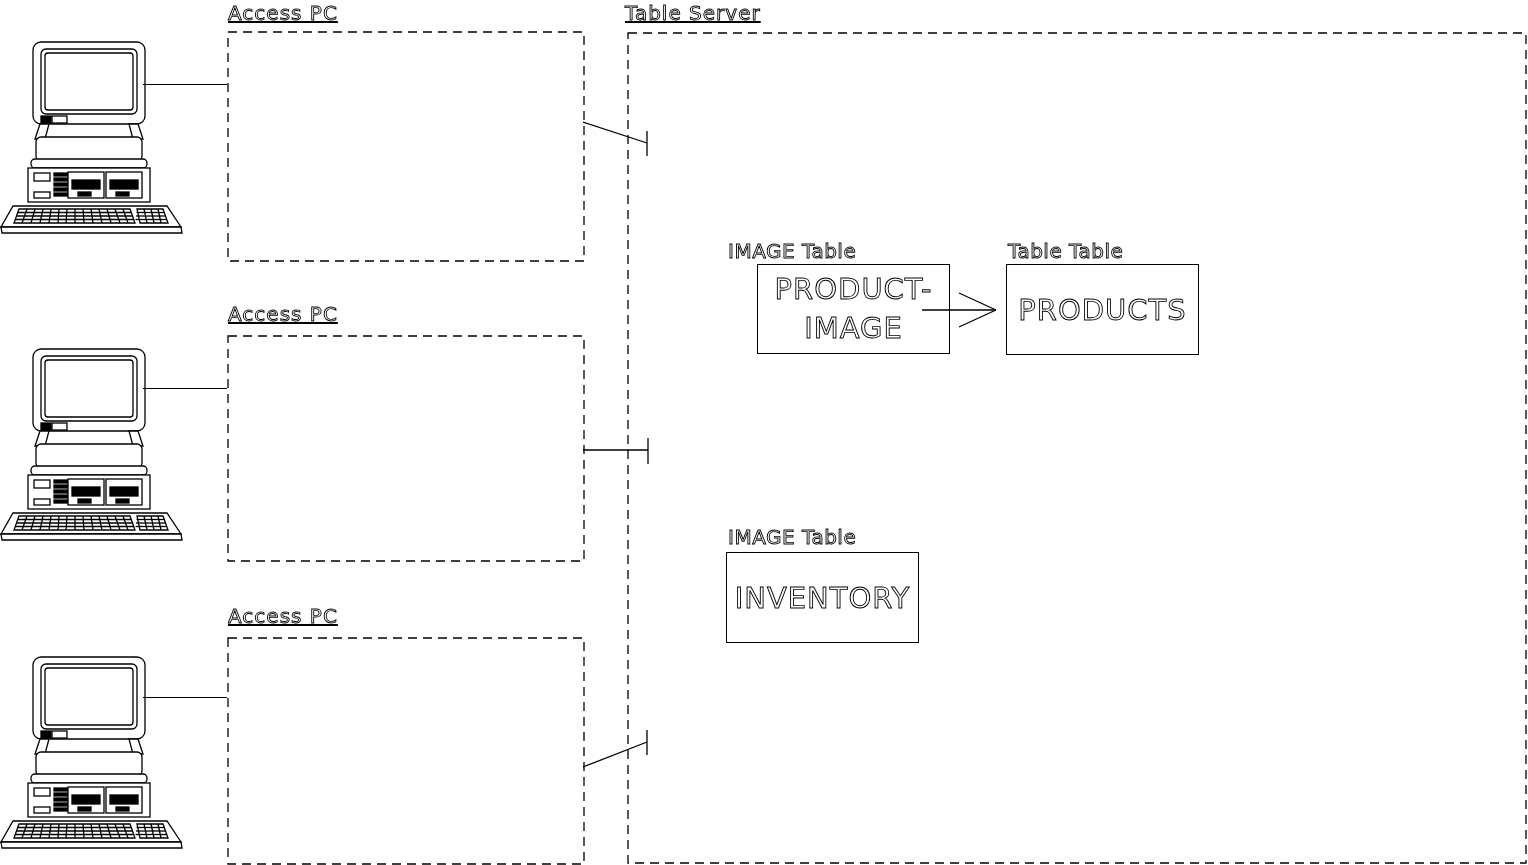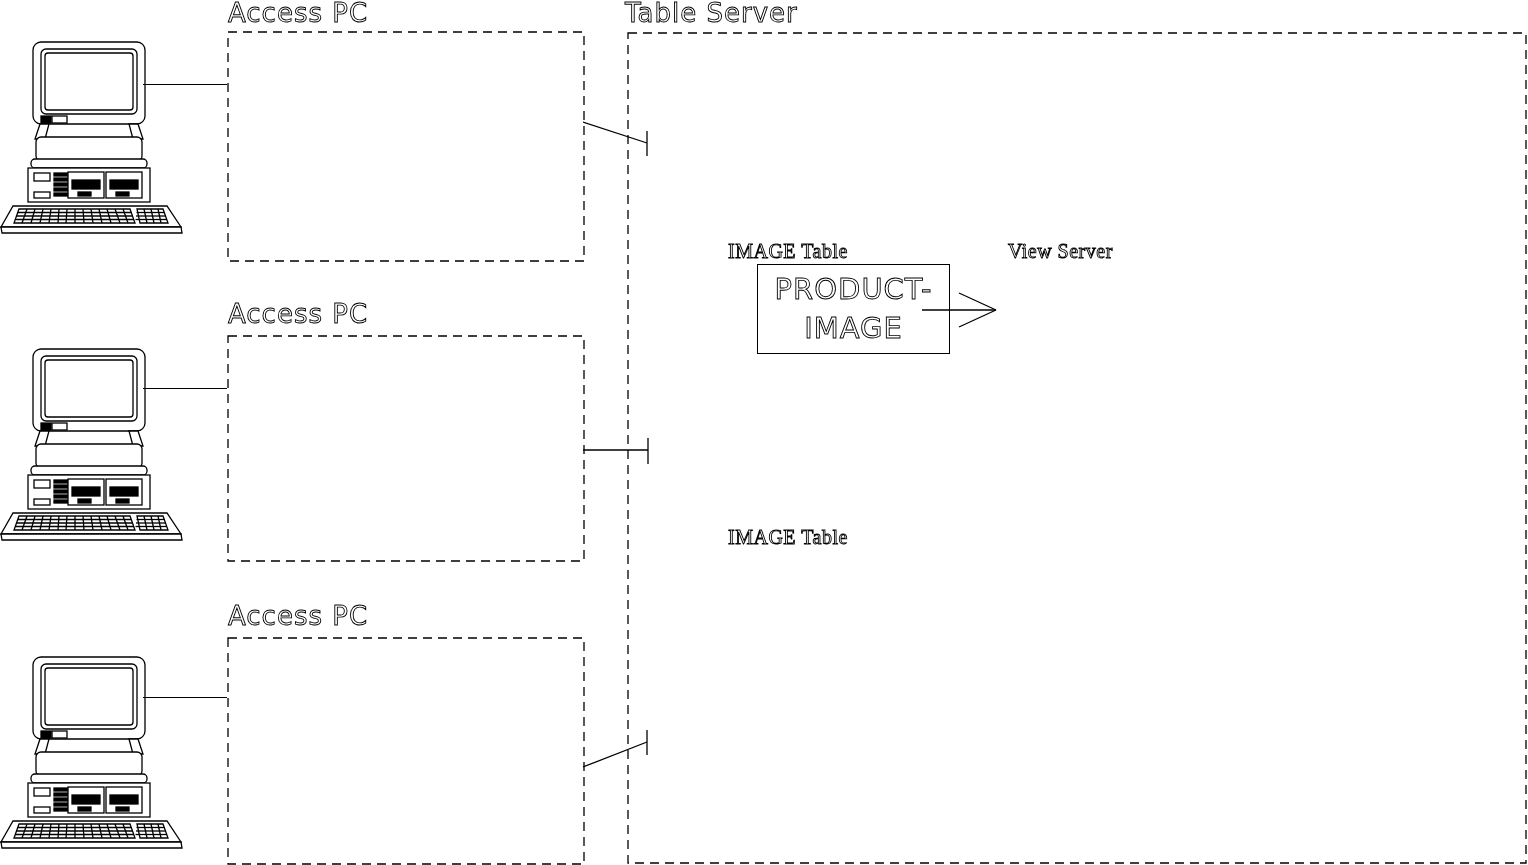--- a/index.html
+++ b/index.html
@@ -11,22 +11,22 @@
     overflow: hidden;
     font-family: "DejaVu Sans", "Liberation Sans", sans-serif;
   }
   .abs { position: absolute; }
 
   
   .cad-text { color: #000; white-space: nowrap; }
   @supports (-webkit-text-stroke: 1px #000) {
     .cad-text { color: #fff; -webkit-text-stroke: 0.9px #000; }
   }
-  .title-label { font-size: 26px; line-height: 26px; letter-spacing: 1px; }
-  .small-label { font-size: 20px; line-height: 22px; letter-spacing: 0.5px; font-family: Liberation Serif, serif; }
+  .title-label { font-size: 20px; line-height: 26px; letter-spacing: 1px; text-decoration: underline; }
+  .small-label { font-size: 20px; line-height: 22px; letter-spacing: 0.5px; }
   .box-text    { font-size: 29px; letter-spacing: 1px; text-align: center; }
 
   .solid-box {
     position: absolute;
     border: 1.4px solid #000;
     background: #fff;
     display: flex;
     flex-direction: column;
     align-items: center;
     justify-content: center;
@@ -154,17 +154,23 @@
     <div class="cad-text box-text" style="line-height:39px">PRODUCT-</div>
     <div class="cad-text box-text" style="line-height:39px">IMAGE</div>
   </div>
 
   <svg class="abs" style="left:921px; top:286px" width="80" height="48">
     <line class="lineart" x1="1" y1="24" x2="75" y2="24"></line>
     <line class="lineart" x1="75" y1="24" x2="38" y2="7"></line>
     <line class="lineart" x1="75" y1="24" x2="38" y2="41"></line>
   </svg>
 
-  <div class="abs cad-text small-label" style="left:1008px; top:240px">View Server</div>
+  <div class="abs cad-text small-label" style="left:1008px; top:240px">Table Table</div>
+  <div class="solid-box" style="left:1006px; top:264px; width:193px; height:91px">
+    <div class="cad-text box-text">PRODUCTS</div>
+  </div>
 
   <div class="abs cad-text small-label" style="left:728px; top:526px">IMAGE Table</div>
+  <div class="solid-box" style="left:726px; top:552px; width:193px; height:91px">
+    <div class="cad-text box-text">INVENTORY</div>
+  </div>
 
 </div>
 
 </body></html>

